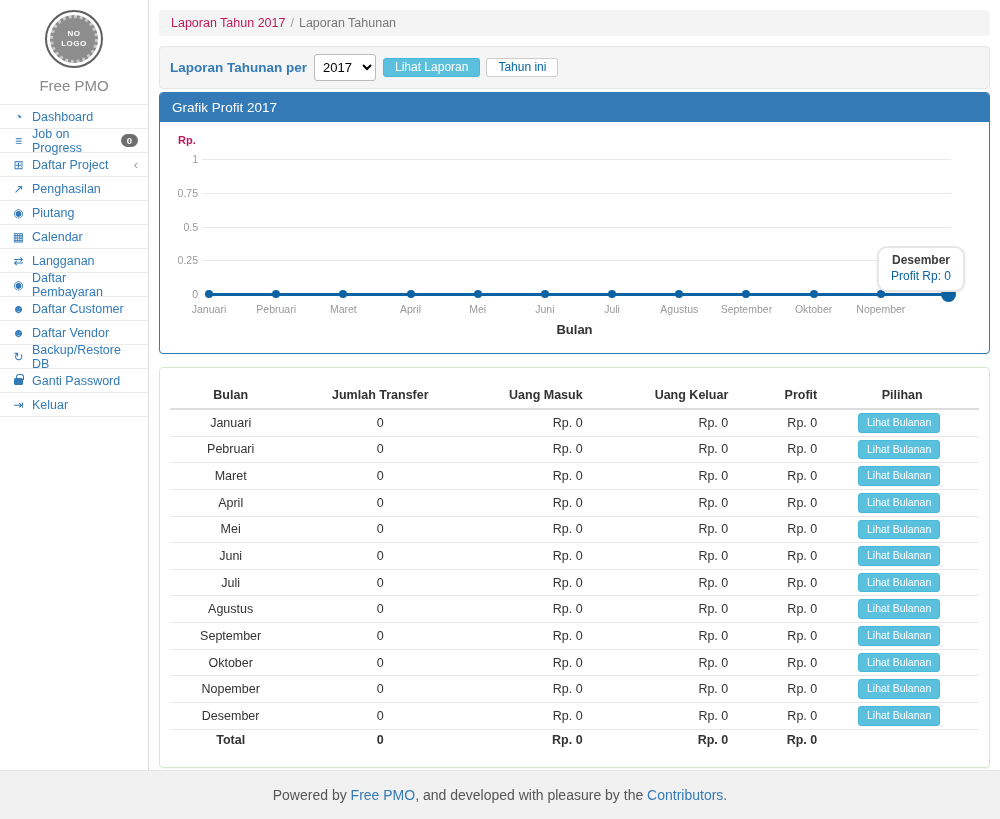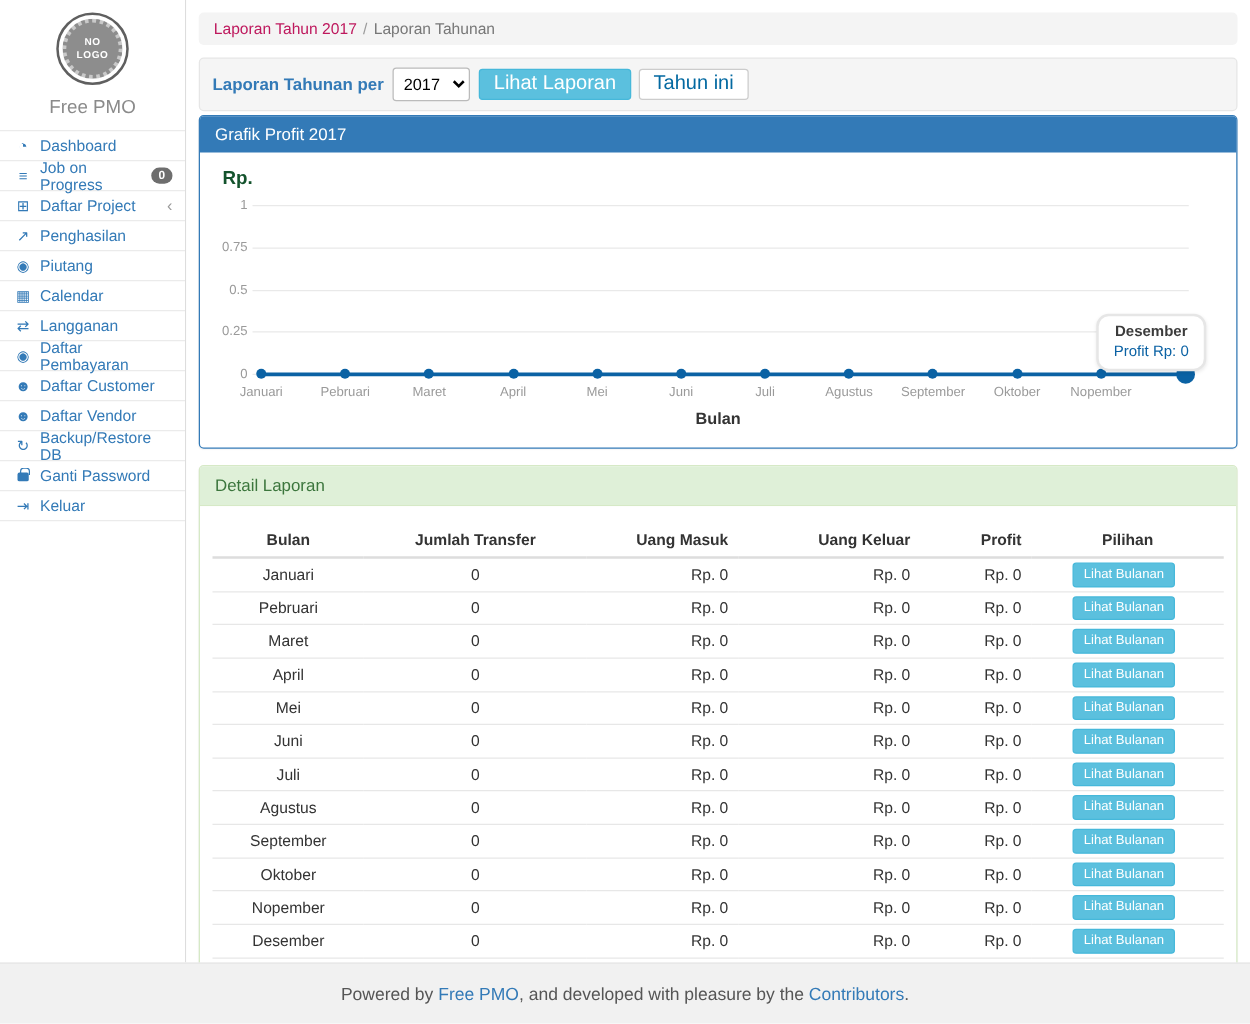--- a/index.html
+++ b/index.html
@@ -54,39 +54,39 @@
 
   .well-filter {
     background:#f5f5f5; border:1px solid #e6e6e6; border-radius:4px;
     padding:7px 10px; display:flex; align-items:center; margin-bottom:3px;
   }
   .filter-label { color:#337ab7; font-weight:bold; font-size:13.5px; margin-right:7px; }
   .year-select {
     height:27px; min-width:62px; border:1px solid #bbb; border-radius:3px;
     font-size:13px; font-family:inherit; padding:2px 4px; background:#fff; margin-right:7px;
   }
-  .btn { border-radius:3px; font-size:16px; padding:1px 11px; cursor:pointer; font-family:inherit; line-height:1.3; }
+  .btn { border-radius:3px; font-size:12px; padding:1px 11px; cursor:pointer; font-family:inherit; line-height:1.3; }
   .btn-info { background:#5bc0de; border:1px solid #46b8da; color:#fff; margin-right:6px; }
   .btn-default { background:#fff; border:1px solid #ccc; color:#0369a1; }
   .btn-xs { font-size:10.5px; padding:2px 8px; }
 
   .panel { background:#fff; border:1px solid #ddd; border-radius:4px; box-shadow:0 1px 1px rgba(0,0,0,.04); }
   .panel-primary { border-color:#337ab7; margin-bottom:13px; }
   .panel-primary > .panel-heading {
     background:#337ab7; color:#fff; padding:7px 12px; font-size:13.5px; border-radius:3px 3px 0 0;
   }
   .panel-success { border-color:#d6e9c6; }
   .panel-success > .panel-heading {
     background:#dff0d8; color:#3c763d; padding:8px 12px; font-size:13.5px;
     border-bottom:1px solid #d6e9c6; border-radius:3px 3px 0 0;
   }
   .panel-body { padding:10px; }
 
   
-  .y-axis-title { font-weight:bold; font-size:15px; color:#14532d; margin:2px 0 0 8px; }
+  .y-axis-title { font-weight:bold; font-size:11px; color:#be185d; margin:2px 0 0 8px; }
   #chart-plot { position:relative; height:172px; margin-top:0; }
   .tick-label { position:absolute; left:0; width:28px; text-align:right; font-size:10.5px; color:#9a9a9a; }
   .gridline { position:absolute; height:1px; background:#e9e9e9; }
   .chart-line { position:absolute; height:3px; border-radius:2px; }
   .chart-dot { position:absolute; border-radius:50%; }
   .x-tick { position:absolute; font-size:10.5px; color:#9a9a9a; transform:translateX(-50%); white-space:nowrap; }
   .x-axis-title { text-align:center; font-weight:bold; font-size:13px; color:#333; padding:4px 0 6px; }
   .chart-tooltip {
     position:absolute; top:100px; right:14px; background:#fff;
     border:2px solid #e6e6e6; border-radius:10px; padding:5px 12px 7px;
@@ -236,21 +236,20 @@
             <div class="x-tick" style="left: 509.273px; top: 157px;">Agustus</div>
             <div class="x-tick" style="left: 576.455px; top: 157px;">September</div>
             <div class="x-tick" style="left: 643.636px; top: 157px;">Oktober</div>
             <div class="x-tick" style="left: 710.818px; top: 157px;">Nopember</div>
           </div>
         <div class="x-axis-title">Bulan</div>
       </div>
     </div>
 
     <div class="panel panel-success">
-      <div class="panel-heading">Detail Laporan</div>
       <div class="panel-body">
         <table class="detail-table">
           <colgroup>
             <col style="width:15%">
               <col style="width:22%">
               <col style="width:15%">
             <col style="width:18%">
               <col style="width:11%">
               <col style="width:19%">
           </colgroup>

